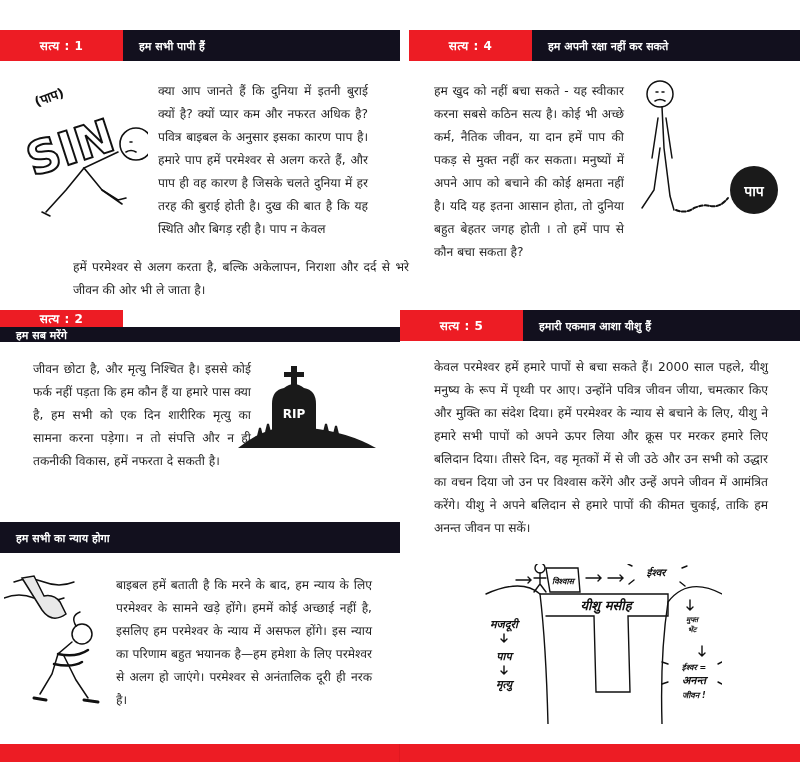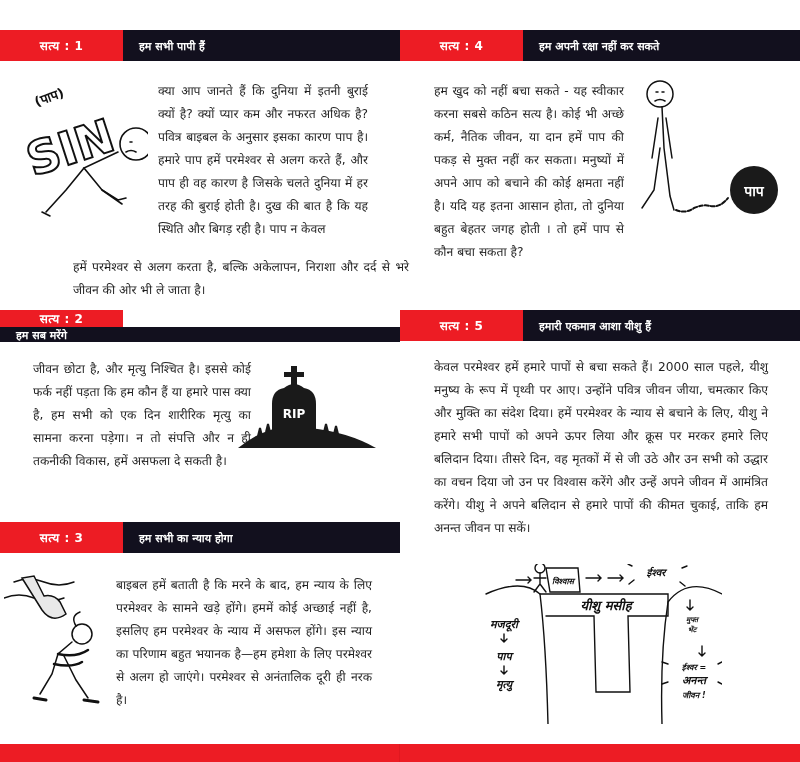--- a/index.html
+++ b/index.html
@@ -46,54 +46,53 @@
 <div class="txt" style="left:33px; top:256px; width:336px;margin-left:40px;">
   <p>हमें परमेश्वर से अलग करता है, बल्कि अकेलापन, निराशा और दर्द से भरे जीवन की ओर भी ले जाता है।</p>
 </div>
 
 <div class="band" style="left:0; top:310px; width:400px;flex-direction:column;">
   <div class="num">सत्य : 2</div>
   <div class="title">हम सब मरेंगे</div>
 </div>
 
 <div class="txt" style="left:33px; top:358px; width:218px;">
-  <p>जीवन छोटा है, और मृत्यु निश्चित है। इससे कोई फर्क नहीं पड़ता कि हम कौन हैं या हमारे पास क्या है, हम सभी को एक दिन शारीरिक मृत्यु का सामना करना पड़ेगा। न तो संपत्ति और न ही तकनीकी विकास, हमें असफला दे सकती है।</p>
+  <p>जीवन छोटा है, और मृत्यु निश्चित है। इससे कोई फर्क नहीं पड़ता कि हम कौन हैं या हमारे पास क्या है, हम सभी को एक दिन शारीरिक मृत्यु का सामना करना पड़ेगा। न तो संपत्ति और न ही तकनीकी विकास, हमें नफरता दे सकती है।</p>
 </div>
 
 <svg class="art" style="left:238px; top:362px;" width="140" height="90" viewBox="0 0 140 90">
   <rect x="53" y="4" width="6" height="22" fill="#1a1a1a"></rect>
   <rect x="46" y="10" width="20" height="5" fill="#1a1a1a"></rect>
   <path d="M34 76 L34 42 Q34 28 46 26 Q56 18 66 26 Q78 28 78 42 L78 76 Z" fill="#1a1a1a"></path>
   <path d="M0 86 Q20 70 40 66 L72 66 Q110 70 138 86 Z" fill="#1a1a1a"></path>
   <path d="M20 74 l2 -8 l2 8 M28 70 l2 -8 l2 8 M86 70 l2 -8 l2 8 M96 72 l2 -8 l2 8" stroke="#1a1a1a" stroke-width="2" fill="#1a1a1a"></path>
   <text x="56" y="56" font-size="12" font-weight="bold" fill="#fff" text-anchor="middle">RIP</text>
 </svg>
 
 <div class="band" style="left:0; top:522px; width:400px;">
-  <div class="num">सत्य : 3</div>
   <div class="title">हम सभी का न्याय होगा</div>
 </div>
 
 <svg class="art" style="left:4px; top:570px;" width="110" height="150" viewBox="0 0 110 150">
   <g fill="none" stroke="#111" stroke-width="1.5" stroke-linecap="round">
     <path d="M10 12 q15 -6 30 0 t30 0 M0 28 q15 -6 30 0 t30 0"></path>
     <path d="M18 8 L38 40 Q48 54 62 44 L56 32 Q50 24 40 26 L30 6 Z" fill="#e8e8e8"></path>
     <circle cx="78" cy="64" r="10"></circle>
     <path d="M68 72 L54 84 L48 104 L36 124 M60 86 L72 110 L84 128"></path>
     <path d="M54 84 q18 4 30 -4 M50 94 q18 4 28 -2" stroke-width="2.5"></path>
     <path d="M30 128 l12 2 M80 130 l14 2" stroke-width="3"></path>
     <path d="M72 56 q-6 -10 4 -14"></path>
   </g>
 </svg>
 
 <div class="txt" style="left:116px; top:574px; width:256px;">
   <p>बाइबल हमें बताती है कि मरने के बाद, हम न्याय के लिए परमेश्वर के सामने खड़े होंगे। हममें कोई अच्छाई नहीं है, इसलिए हम परमेश्वर के न्याय में असफल होंगे। इस न्याय का परिणाम बहुत भयानक है—हम हमेशा के लिए परमेश्वर से अलग हो जाएंगे। परमेश्वर से अनंतालिक दूरी ही नरक है।</p>
 </div>
 
-<div class="band" style="left:400px; top:30px; width:400px;">
+<div class="band" style="left:400px; top:30px; width:400px;padding-left:9px;">
   <div class="num">सत्य : 4</div>
   <div class="title">हम अपनी रक्षा नहीं कर सकते</div>
 </div>
 
 <div class="txt" style="left:434px; top:80px; width:190px;">
   <p>हम खुद को नहीं बचा सकते - यह स्वीकार करना सबसे कठिन सत्य है। कोई भी अच्छे कर्म, नैतिक जीवन, या दान हमें पाप की पकड़ से मुक्त नहीं कर सकता। मनुष्यों में अपने आप को बचाने की कोई क्षमता नहीं है। यदि यह इतना आसान होता, तो दुनिया बहुत बेहतर जगह होती । तो हमें पाप से कौन बचा सकता है?</p>
 </div>
 
 <svg class="art" style="left:628px; top:78px;" width="170" height="150" viewBox="0 0 170 150">
   <g fill="none" stroke="#111" stroke-width="1.5" stroke-linecap="round">

